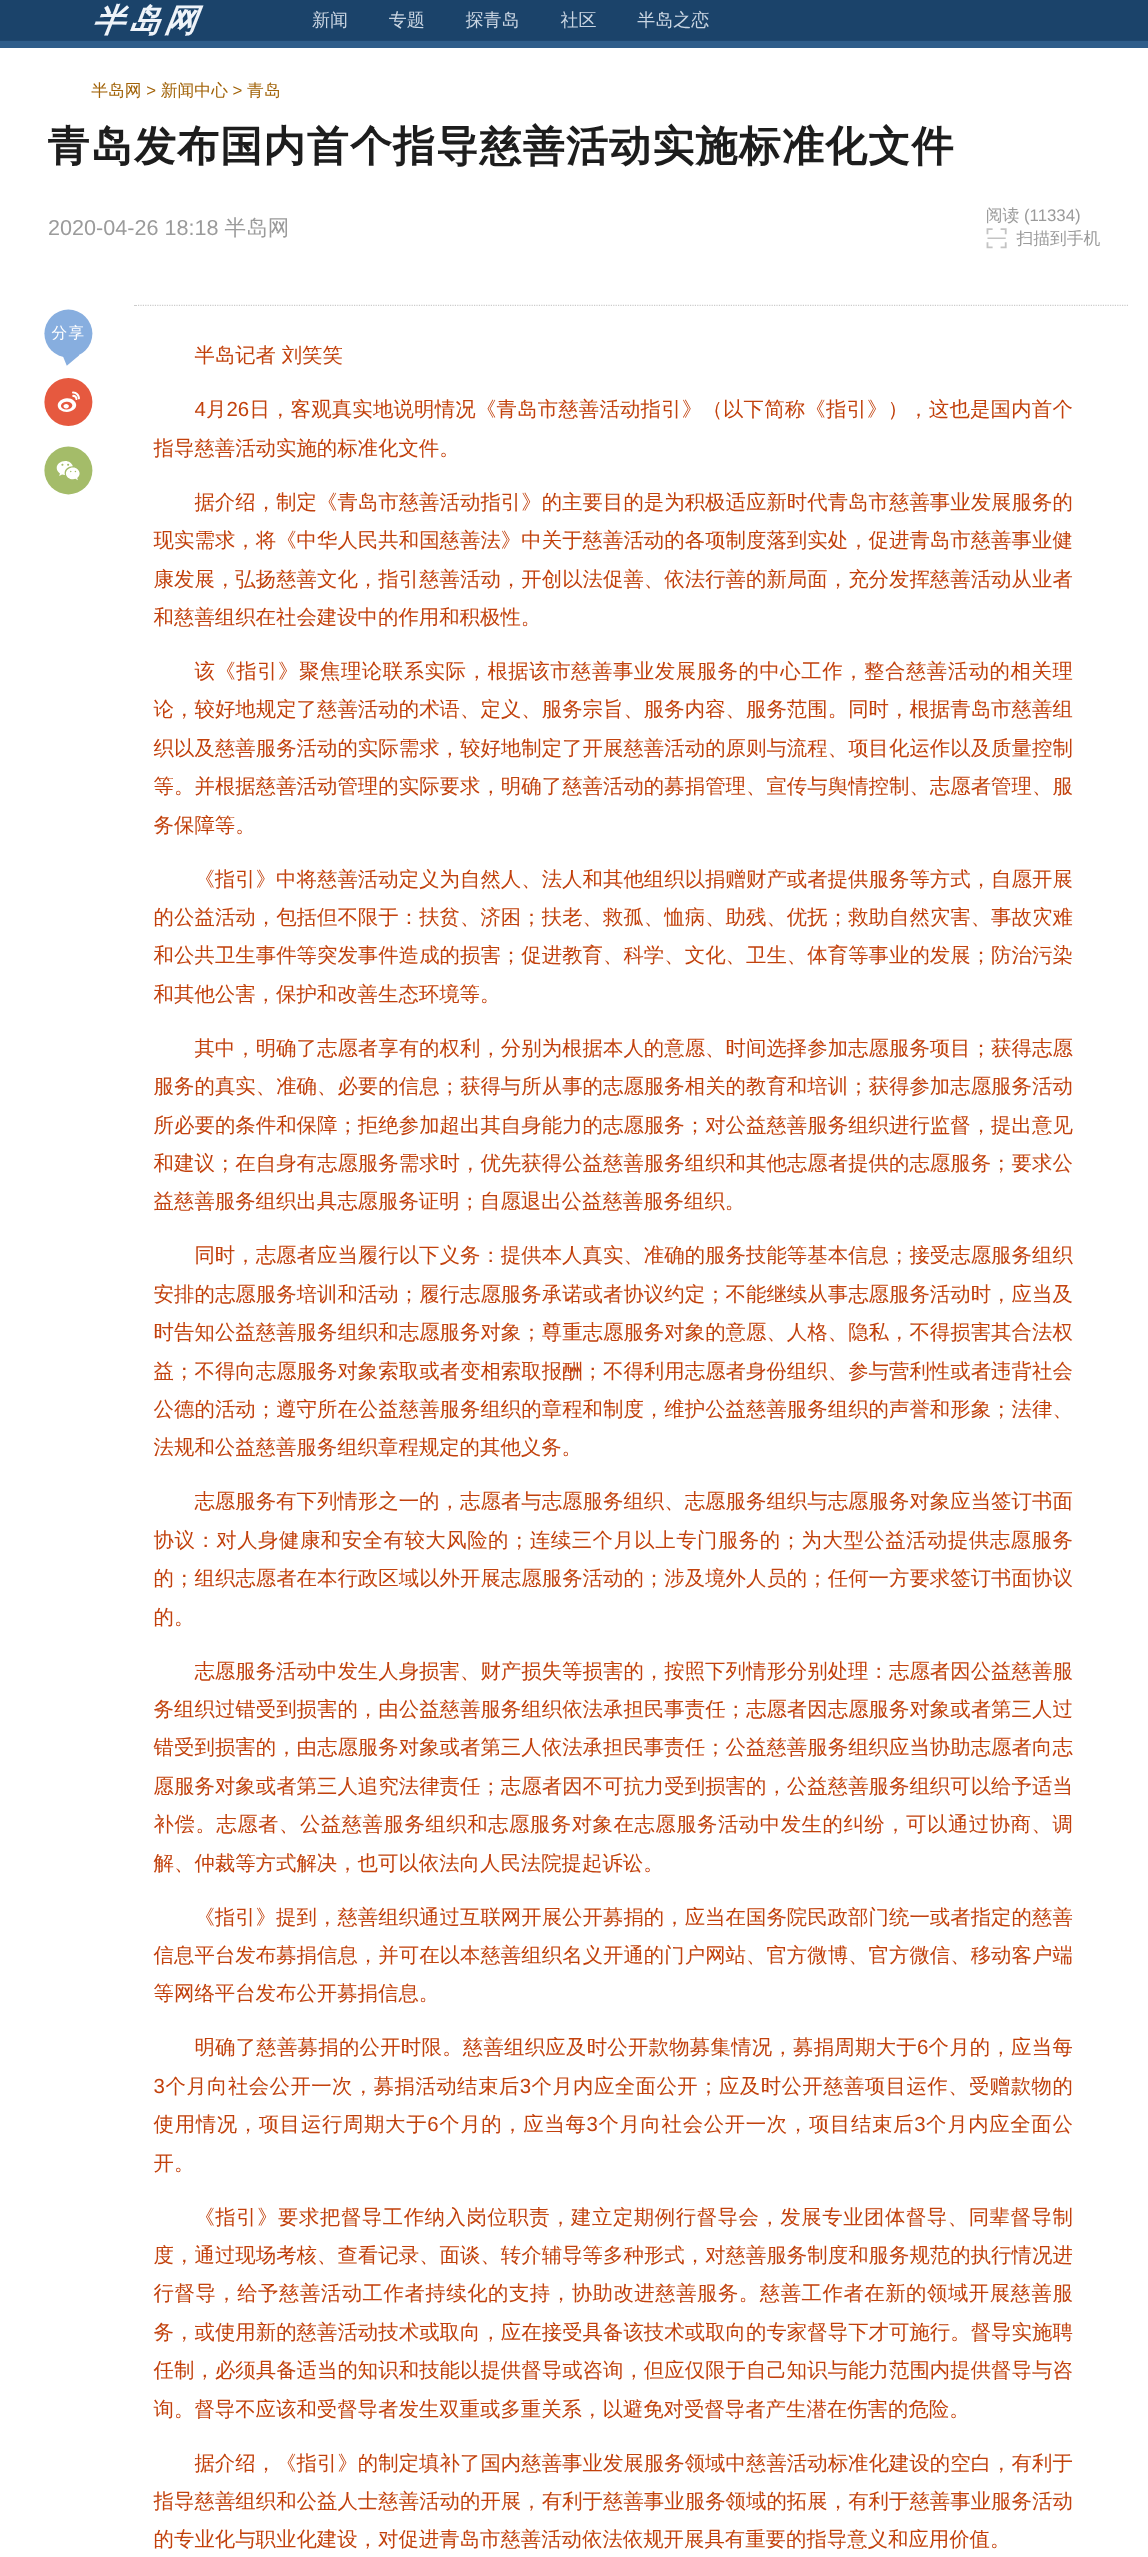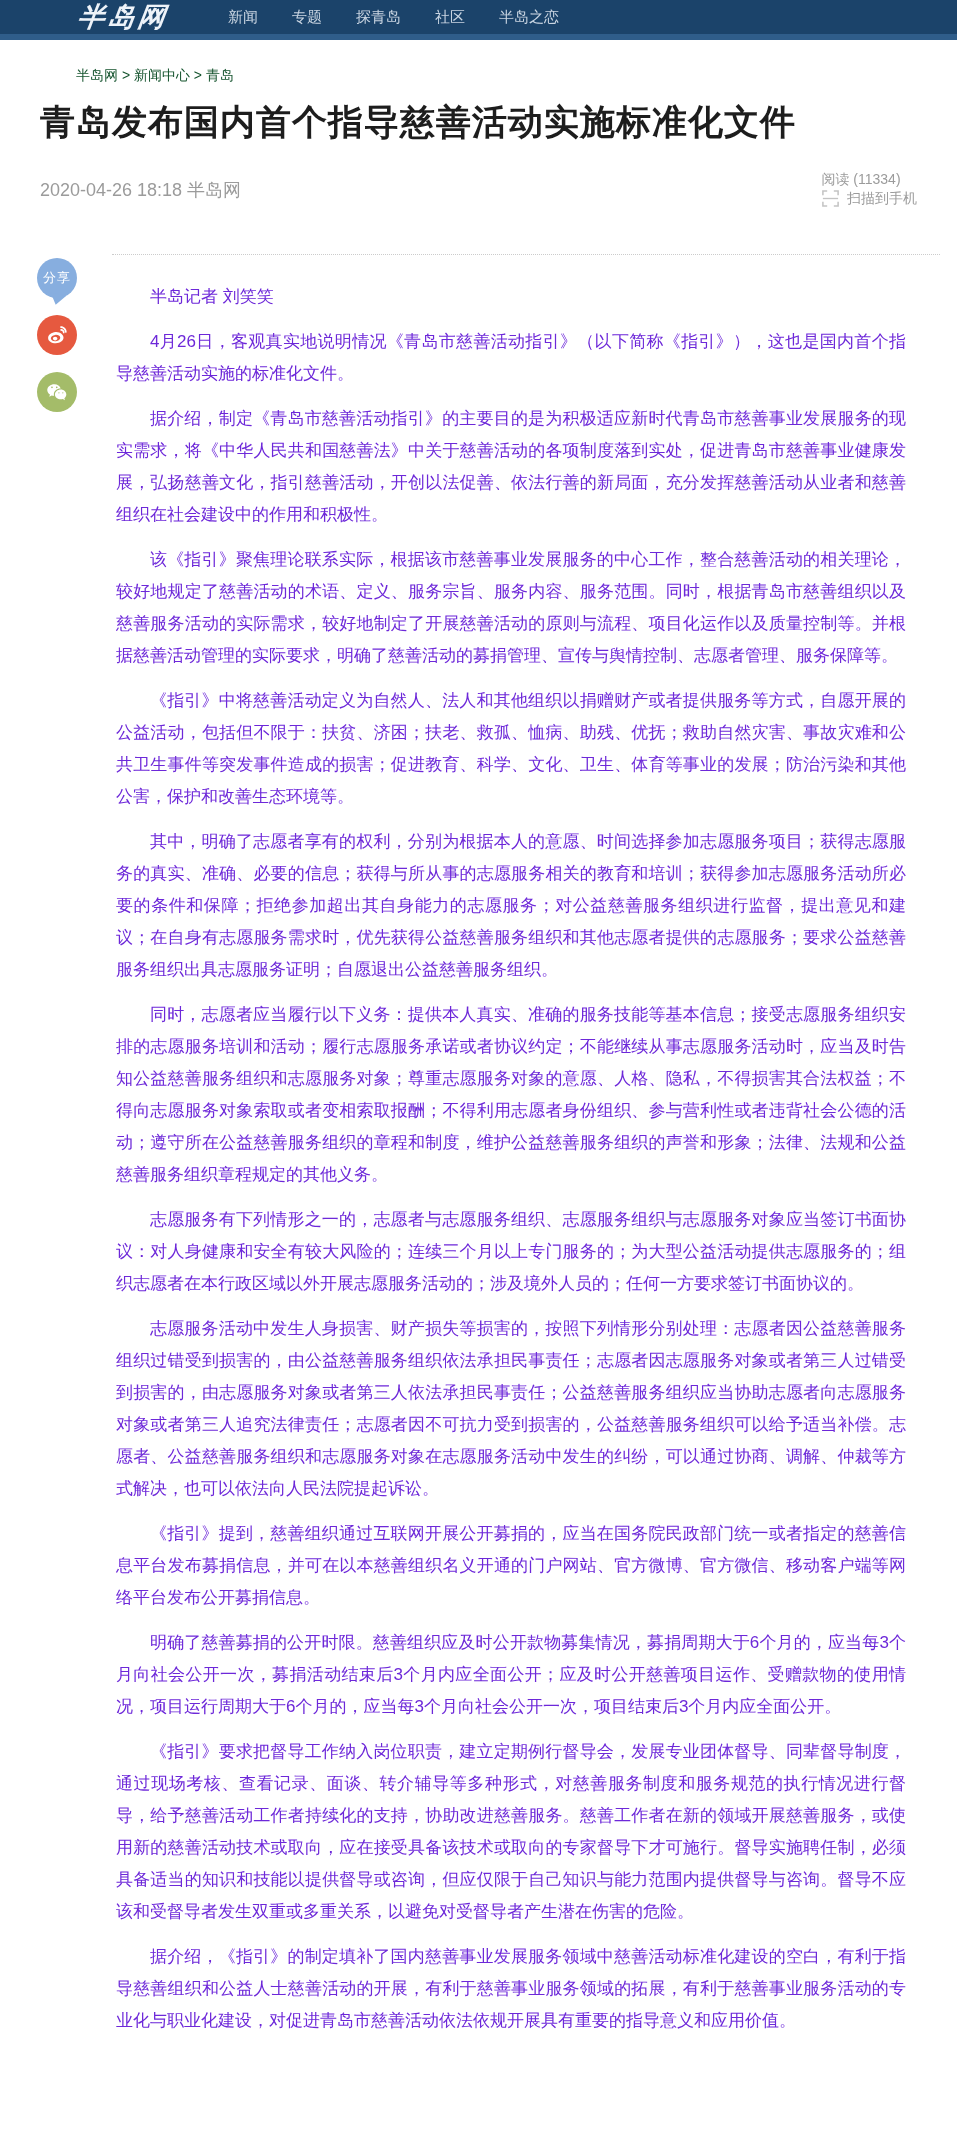--- a/index.html
+++ b/index.html
@@ -23,33 +23,33 @@
   .logo {
     color: #eef3f9;
     font-size: 27px;
     font-weight: bold;
     font-style: italic;
     letter-spacing: 3px;
     transform: skewX(-8deg);
     cursor: pointer;
     white-space: nowrap;
   }
-  .menu { display: flex; margin-left: 60px; }
+  .menu { display: flex; margin-left: 92px; }
   .menu-item {
     color: #c9d5e2;
     font-size: 15px;
     margin-right: 34px;
     cursor: pointer;
     white-space: nowrap;
   }
 
   
   .breadcrumb {
     margin: 27px 0 12px 76px;
-    color: #14532d;
+    color: #a16207;
     font-size: 14px;
     cursor: pointer;
   }
   .header { padding: 0 40px; }
   .title {
     margin-top: 15px;
     font-size: 35px;
     line-height: 44px;
     font-weight: bold;
     color: #1d1d1d;
@@ -70,23 +70,23 @@
   
   .article-wrap {
     position: relative;
     margin: 46px 17px 0 112px;   
     border-top: 1px dotted #cccccc;
   }
   .article-body { width: 798px; padding-top: 13px; }
   .para {
     font-size: 17px;
     line-height: 32px;
-    color: #6d28d9;
+    color: #c2410c;
     text-indent: 2em;
-    margin: 13px 4px;
+    margin: 13px 16px;
     text-align: justify;
   }
 
   
   .share-col { position: absolute; left: -75px; top: 3px; width: 40px; }
   .share-balloon {
     position: relative;
     width: 40px; height: 40px;
     background: #87aedf;
     border-radius: 50%;

